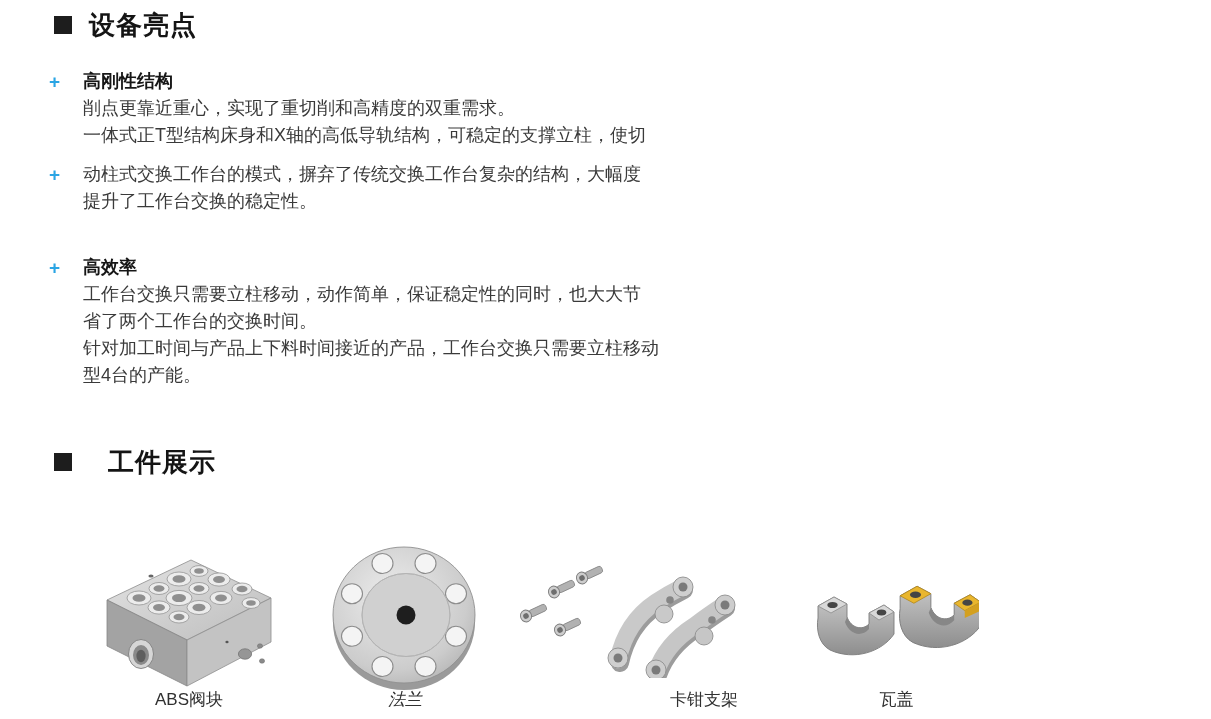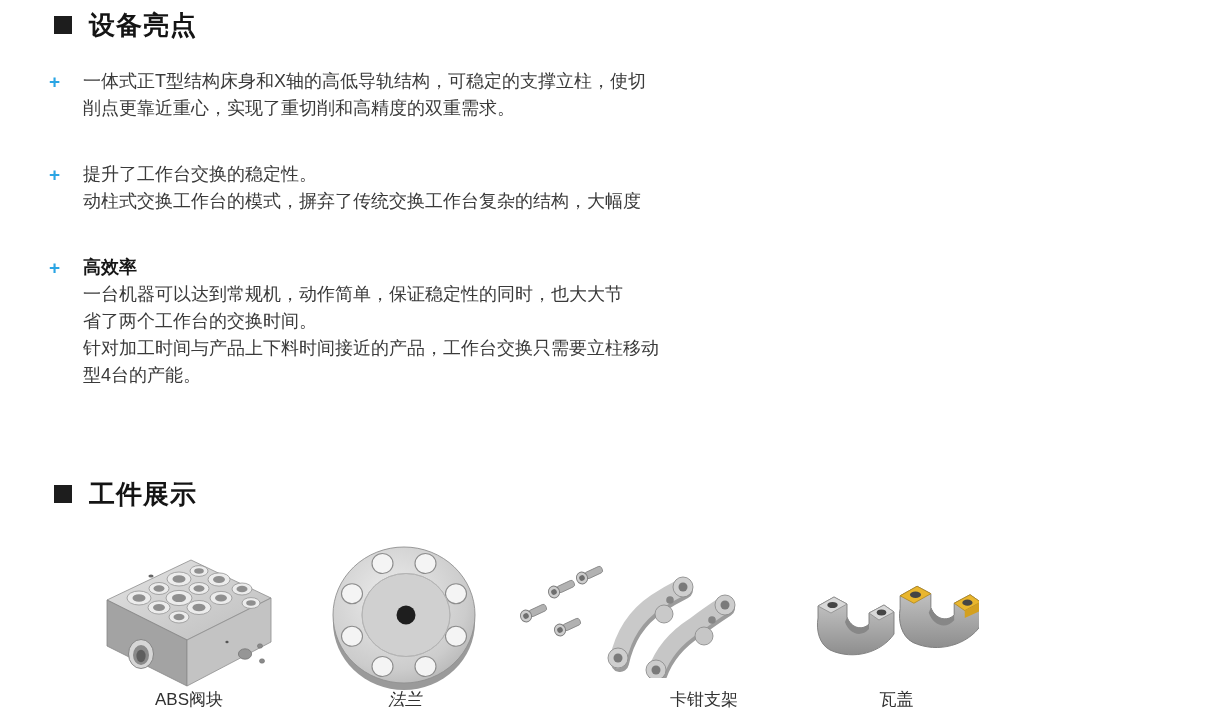--- a/index.html
+++ b/index.html
@@ -13,21 +13,21 @@
     position:absolute; display:flex; align-items:center;padding-left:9px;
   }
   .sq {
     width:18px; height:18px; background:#1d1d1d; flex:0 0 auto;
   }
   .heading-text {
     margin-left:17px; font-size:26px; font-weight:bold; color:#141414;
     letter-spacing:1px; line-height:28px; white-space:nowrap;
   }
   #heading-highlights { left:45px; top:11px; }
-  #heading-workpieces { left:45px; top:480px; }
+  #heading-workpieces { left:45px; top:448px;gap:19px; }
 
   .hl-item { position:absolute; left:49px; }
   .hl-item .plus {
     position:absolute; left:0; top:0;
     color:#2aa5e4; font-weight:bold; font-size:19px; line-height:27px;
   }
   .hl-item .content { margin-left:34px; }
   .hl-title {
     font-size:18px; font-weight:bold; color:#161616; line-height:27px;
     white-space:nowrap;
@@ -58,38 +58,39 @@
 <body>
 
 <div class="section-heading" id="heading-highlights">
   <span class="sq"></span>
   <span class="heading-text">设备亮点</span>
 </div>
 
 <div class="hl-item" id="hl-item-0">
   <span class="plus">+</span>
   <div class="content">
+    <div class="hl-title">高刚性结构</div>
+    <div class="hl-line">削点更靠近重心，实现了重切削和高精度的双重需求。</div>
     <div class="hl-line">一体式正T型结构床身和X轴的高低导轨结构，可稳定的支撑立柱，使切</div>
-    <div class="hl-line">削点更靠近重心，实现了重切削和高精度的双重需求。</div>
   </div>
 </div>
 
 <div class="hl-item" id="hl-item-1">
   <span class="plus">+</span>
   <div class="content">
+    <div class="hl-line">动柱式交换工作台的模式，摒弃了传统交换工作台复杂的结构，大幅度</div>
     <div class="hl-line">提升了工作台交换的稳定性。</div>
-    <div class="hl-line">动柱式交换工作台的模式，摒弃了传统交换工作台复杂的结构，大幅度</div>
   </div>
 </div>
 
 <div class="hl-item" id="hl-item-2">
   <span class="plus">+</span>
   <div class="content">
     <div class="hl-title">高效率</div>
-    <div class="hl-line">一台机器可以达到常规机，动作简单，保证稳定性的同时，也大大节</div>
+    <div class="hl-line">工作台交换只需要立柱移动，动作简单，保证稳定性的同时，也大大节</div>
     <div class="hl-line">省了两个工作台的交换时间。</div>
     <div class="hl-line">针对加工时间与产品上下料时间接近的产品，工作台交换只需要立柱移动</div>
     <div class="hl-line">型4台的产能。</div>
   </div>
 </div>
 
 <div class="section-heading" id="heading-workpieces">
   <span class="sq"></span>
   <span class="heading-text">工件展示</span>
 </div>

